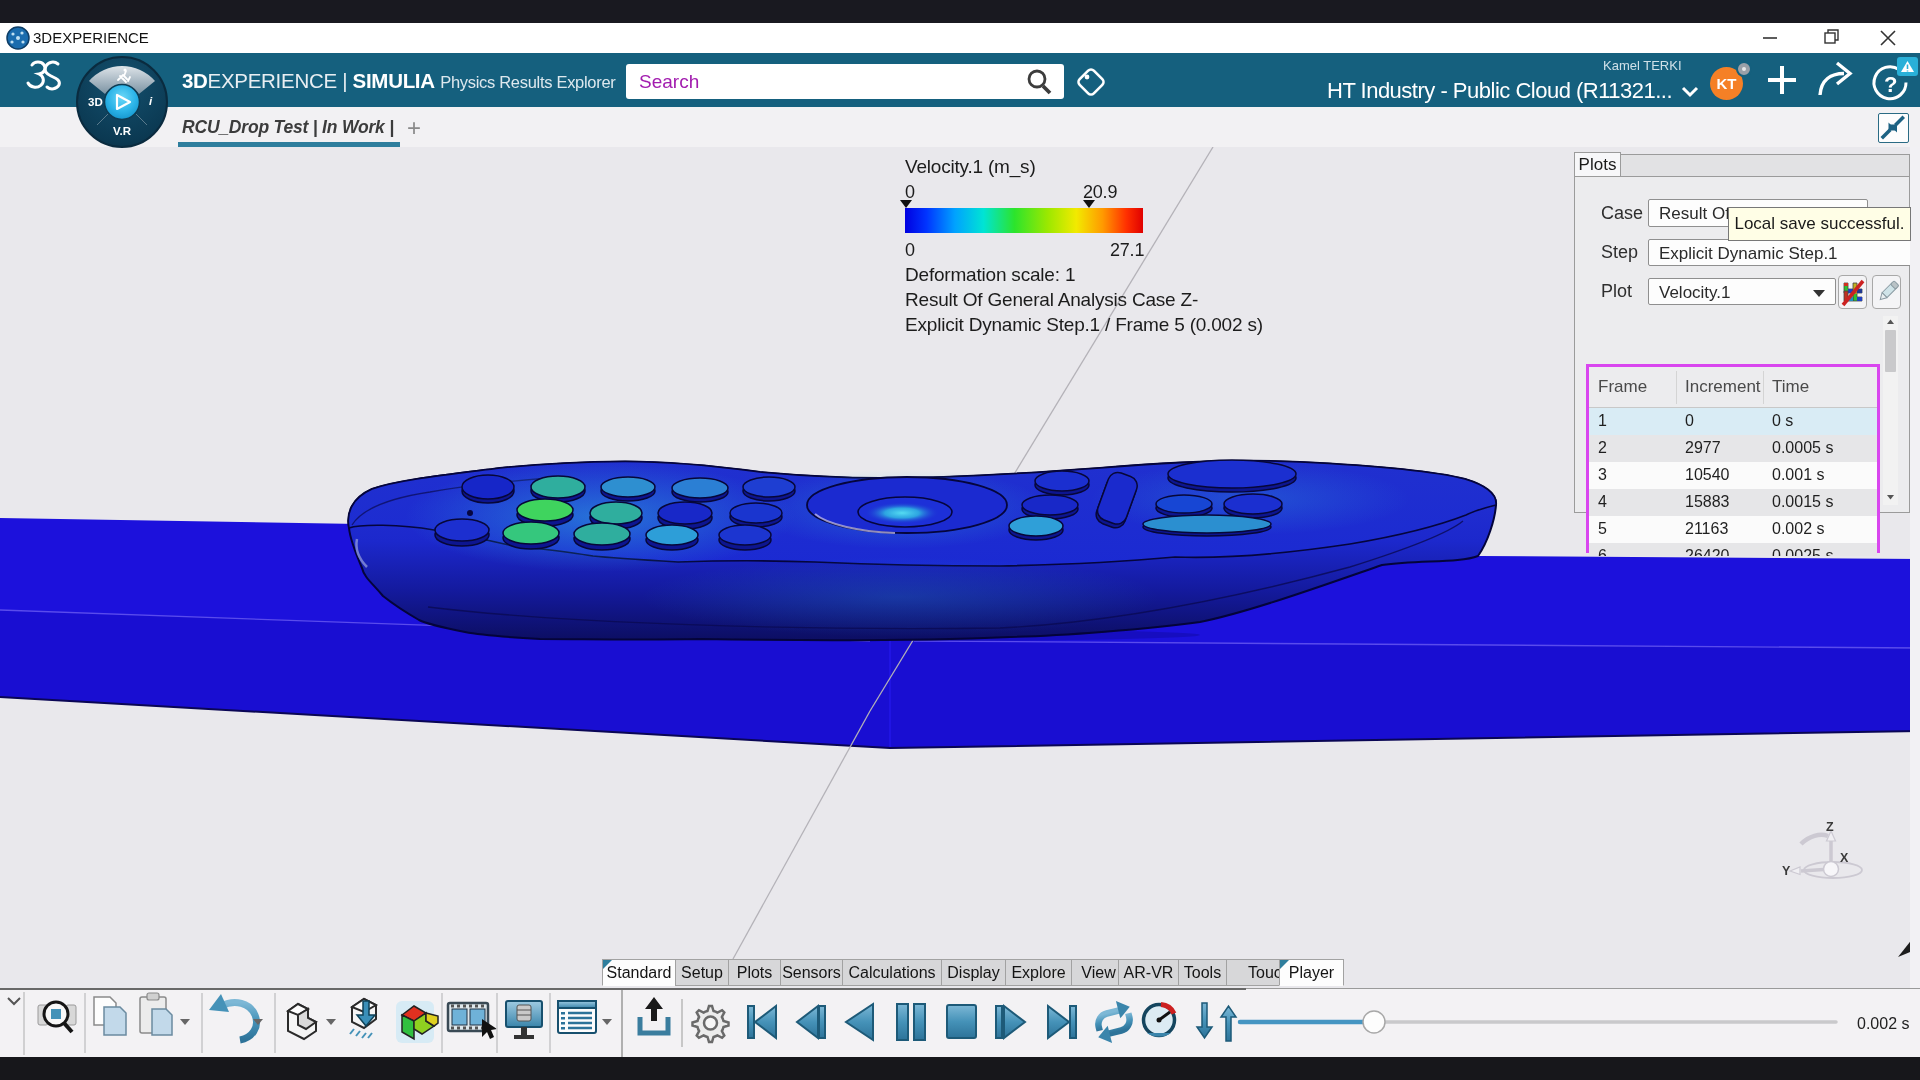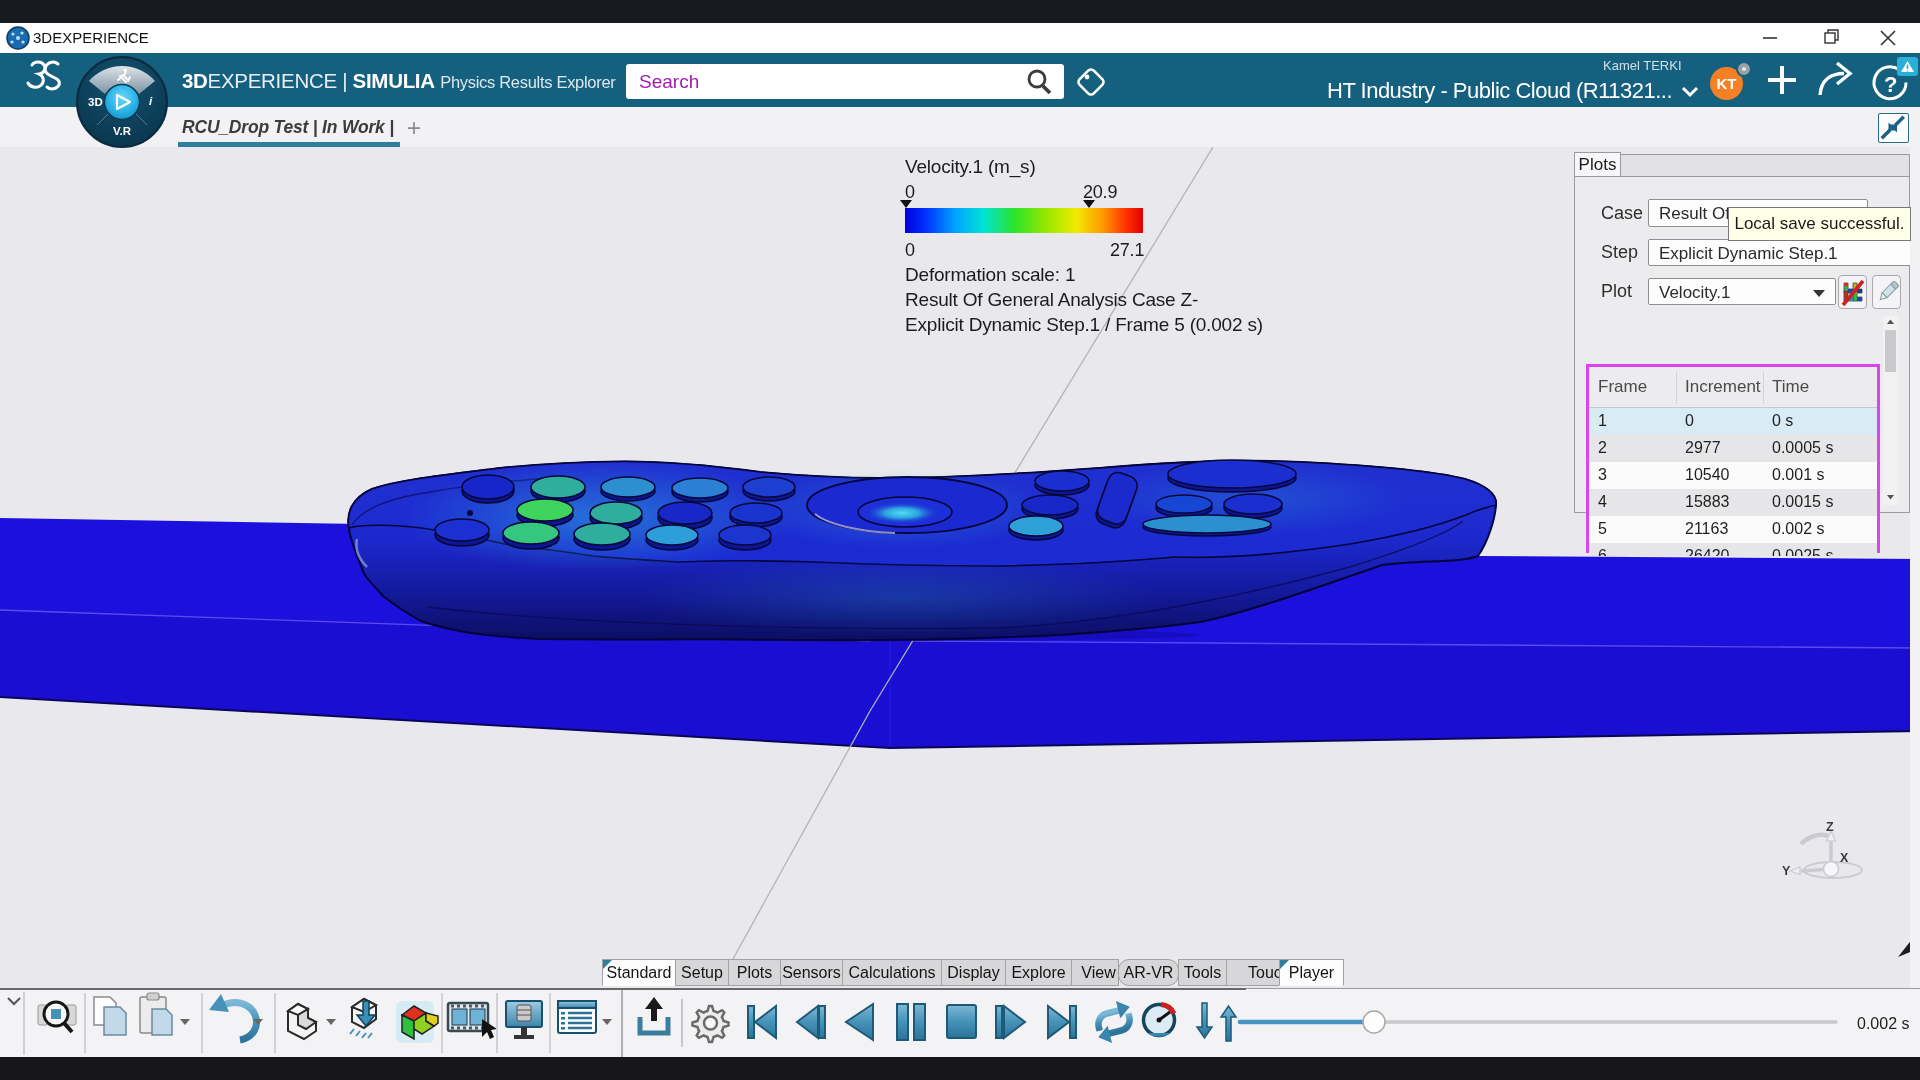--- a/index.html
+++ b/index.html
@@ -423,21 +423,21 @@
     <div style="position:absolute;left:1910px;top:0;width:10px;height:841px;background:#f2f1f4;"></div>
     <div id="btabs">
       <div class="btab active" style="left:602px;width:74px;line-height:25px;"><span class="corner"></span>Standard</div>
       <div class="btab" style="left:675px;width:54px;line-height:25px;">Setup</div>
       <div class="btab" style="left:728px;width:53px;line-height:25px;">Plots</div>
       <div class="btab" style="left:780px;width:63px;line-height:25px;">Sensors</div>
       <div class="btab" style="left:842px;width:100px;line-height:25px;">Calculations</div>
       <div class="btab" style="left:941px;width:65px;line-height:25px;">Display</div>
       <div class="btab" style="left:1005px;width:67px;line-height:25px;">Explore</div>
       <div class="btab" style="left:1071px;width:48px;line-height:25px;padding-left:7px;">View</div>
-      <div class="btab" style="left:1118px;width:61px;line-height:25px;border-radius:11px;">AR-VR</div>
+      <div class="btab" style="left:1118px;width:61px;line-height:25px;">AR-VR</div>
       <div class="btab" style="left:1178px;width:49px;line-height:25px;">Tools</div>
       <div class="btab" style="left:1226px;width:54px;line-height:25px;padding-left:21px;">Touch</div>
       <div class="btab active" style="left:1279px;width:65px;line-height:25px;"><span class="corner"></span>Player</div>
     </div>
   </div>
   <div id="toolbar" class="abs">
     <svg id="tbsvg" width="1920" height="69" viewBox="0 0 1920 69" style="position:absolute;left:0;top:0;">
       <defs>
         <linearGradient id="tg" x1="0" y1="0" x2="0" y2="1">
           <stop offset="0" stop-color="#7db8d6"></stop>

